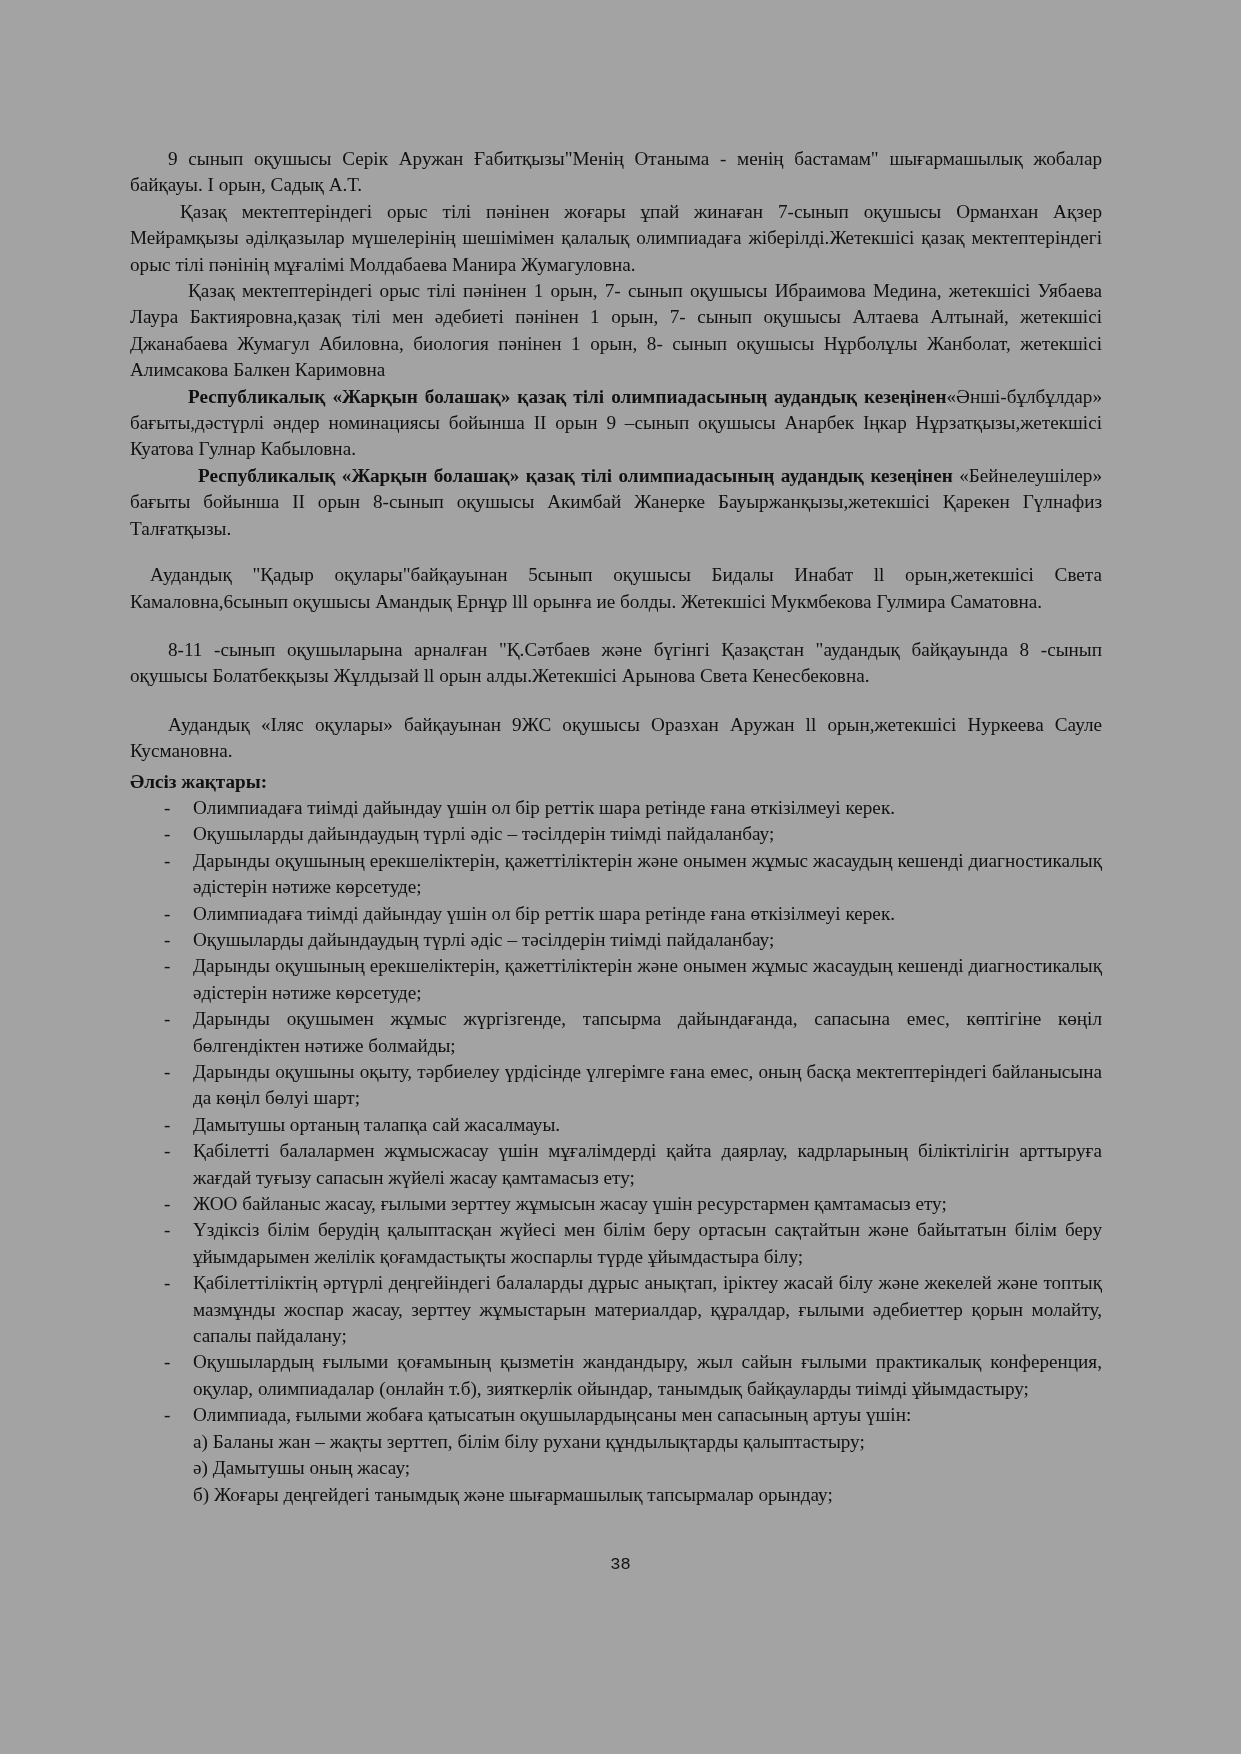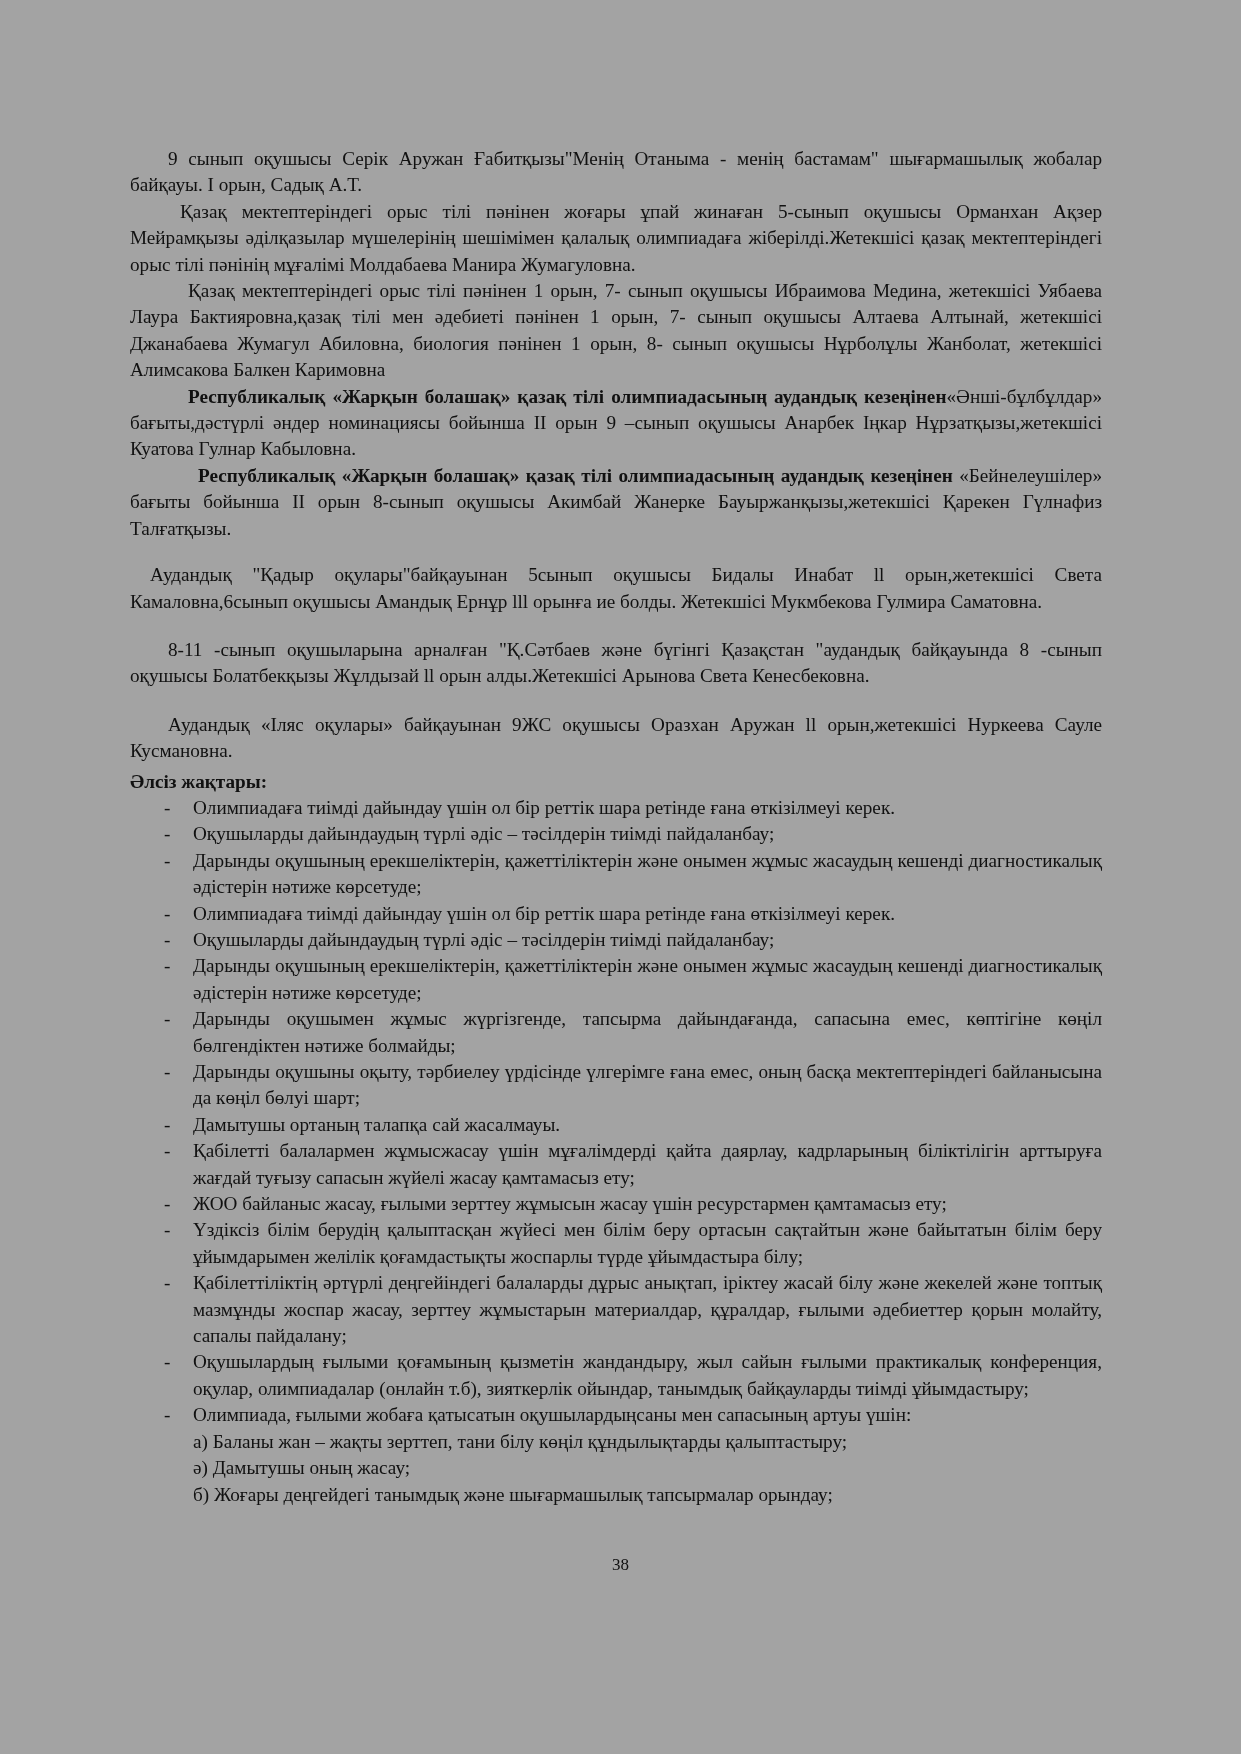--- a/index.html
+++ b/index.html
@@ -20,32 +20,32 @@
     .gap { margin-top: 20px; }
     .gap2 { margin-top: 22px; }
     .bold { font-weight: bold; }
     .heading { font-weight: bold; margin-top: 4px; }
     ul.dash { list-style: none; margin: 0; padding: 0; }
     ul.dash li { position: relative; padding-left: 63px; text-align: justify; }
     ul.dash li .dash-mark { position: absolute; left: 34px; top: 0; }
     .sub { padding-left: 63px; }
     .page-number {
       position: absolute; left: 0; width: 1241px; top: 1552px;
-      text-align: center; font-family: Liberation Serif, serif;
+      text-align: center; font-family: Liberation Mono, monospace;
       font-size: 17px;
     }
   </style>
 </head>
 <body>
 
 <div class="page">
   <div class="content">
 
     <p class="ind1">9 сынып оқушысы Серік Аружан Ғабитқызы"Менің Отаныма - менің бастамам" шығармашылық жобалар байқауы.   I орын, Садық А.Т.</p>
-    <p class="ind2">Қазақ мектептеріндегі орыс тілі пәнінен жоғары  ұпай жинаған  5-сынып оқушысы Орманхан Ақзер Мейрамқызы әділқазылар  мүшелерінің  шешімімен қалалық  олимпиадаға жіберілді.Жетекшісі қазақ мектептеріндегі орыс тілі пәнінің мұғалімі Молдабаева Манира Жумагуловна.</p>
+    <p class="ind2">Қазақ мектептеріндегі орыс тілі пәнінен жоғары  ұпай жинаған  7-сынып оқушысы Орманхан Ақзер Мейрамқызы әділқазылар  мүшелерінің  шешімімен қалалық  олимпиадаға жіберілді.Жетекшісі қазақ мектептеріндегі орыс тілі пәнінің мұғалімі Молдабаева Манира Жумагуловна.</p>
     <p class="ind3">Қазақ мектептеріндегі орыс тілі пәнінен 1 орын, 7- сынып оқушысы Ибраимова Медина, жетекшісі Уябаева Лаура Бактияровна,қазақ тілі мен әдебиеті  пәнінен 1 орын, 7- сынып  оқушысы Алтаева Алтынай,  жетекшісі Джанабаева Жумагул Абиловна,  биология пәнінен 1 орын,  8- сынып оқушысы Нұрболұлы Жанболат, жетекшісі Алимсакова Балкен Каримовна</p>
     <p class="ind3"><span class="bold">Республикалық «Жарқын болашақ» қазақ тілі олимпиадасының аудандық кезеңінен</span><span>«Әнші-бұлбұлдар» бағыты,дәстүрлі әндер номинациясы бойынша II орын 9 –сынып оқушысы Анарбек Іңкар Нұрзатқызы,жетекшісі Куатова Гулнар Кабыловна.</span></p>
     <p class="ind4"><span class="bold">Республикалық «Жарқын болашақ» қазақ тілі олимпиадасының аудандық кезеңінен</span> <span>«Бейнелеушілер» бағыты бойынша II орын 8-сынып оқушысы Акимбай Жанерке Бауыржанқызы,жетекшісі Қарекен Гүлнафиз Талғатқызы.</span></p>
     <p class="ind5 gap">Аудандық "Қадыр оқулары"байқауынан 5сынып оқушысы Бидалы Инабат ll орын,жетекшісі Света Камаловна,6сынып оқушысы Амандық Ернұр lll орынға ие болды. Жетекшісі Мукмбекова Гулмира Саматовна.</p>
     <p class="ind1 gap2">8-11 -сынып оқушыларына арналған "Қ.Сәтбаев және бүгінгі Қазақстан "аудандық байқауында 8 -сынып оқушысы Болатбекқызы Жұлдызай ll орын алды.Жетекшісі Арынова Света Кенесбековна.</p>
     <p class="ind1 gap2">Аудандық «Іляс оқулары» байқауынан 9ЖС оқушысы Оразхан Аружан        ll орын,жетекшісі Нуркеева Сауле Кусмановна.</p>
 
     <div class="heading gap">Әлсіз жақтары:</div>
     <ul class="dash">
       <li><span class="dash-mark">-</span><span>Олимпиадаға тиімді дайындау үшін ол бір реттік шара ретінде ғана өткізілмеуі керек.</span></li>
@@ -60,19 +60,19 @@
     </ul>
 
     <ul class="dash">
       <li><span class="dash-mark">-</span><span>Қабілетті балалармен жұмысжасау үшін мұғалімдерді қайта даярлау, кадрларының біліктілігін арттыруға жағдай туғызу сапасын жүйелі жасау қамтамасыз ету;</span></li>
       <li><span class="dash-mark">-</span><span>ЖОО байланыс жасау, ғылыми зерттеу жұмысын жасау үшін ресурстармен қамтамасыз ету;</span></li>
       <li><span class="dash-mark">-</span><span>Үздіксіз білім берудің қалыптасқан жүйесі мен білім беру ортасын сақтайтын және байытатын білім беру ұйымдарымен желілік қоғамдастықты жоспарлы түрде ұйымдастыра білу;</span></li>
       <li><span class="dash-mark">-</span><span>Қабілеттіліктің әртүрлі деңгейіндегі балаларды дұрыс анықтап, іріктеу жасай білу және жекелей және топтық мазмұнды жоспар жасау, зерттеу жұмыстарын  материалдар, құралдар, ғылыми әдебиеттер қорын молайту, сапалы пайдалану;</span></li>
       <li><span class="dash-mark">-</span><span>Оқушылардың ғылыми қоғамының қызметін жандандыру, жыл сайын ғылыми практикалық конференция, оқулар, олимпиадалар (онлайн т.б), зияткерлік ойындар, танымдық байқауларды тиімді ұйымдастыру;</span></li>
       <li><span class="dash-mark">-</span><span>Олимпиада, ғылыми жобаға қатысатын оқушылардыңсаны мен сапасының артуы үшін:</span></li>
     </ul>
-    <div class="sub">а) Баланы жан – жақты зерттеп, тани білу көңіл құндылықтарды қалыптастыру;</div>
+    <div class="sub">а) Баланы жан – жақты зерттеп, білім білу рухани құндылықтарды қалыптастыру;</div>
     <div class="sub">ә) Дамытушы оның жасау;</div>
     <div class="sub">б) Жоғары деңгейдегі танымдық және шығармашылық тапсырмалар орындау;</div>
   </div>
 
   <div class="page-number">38</div>
 </div>
 
 </body></html>

